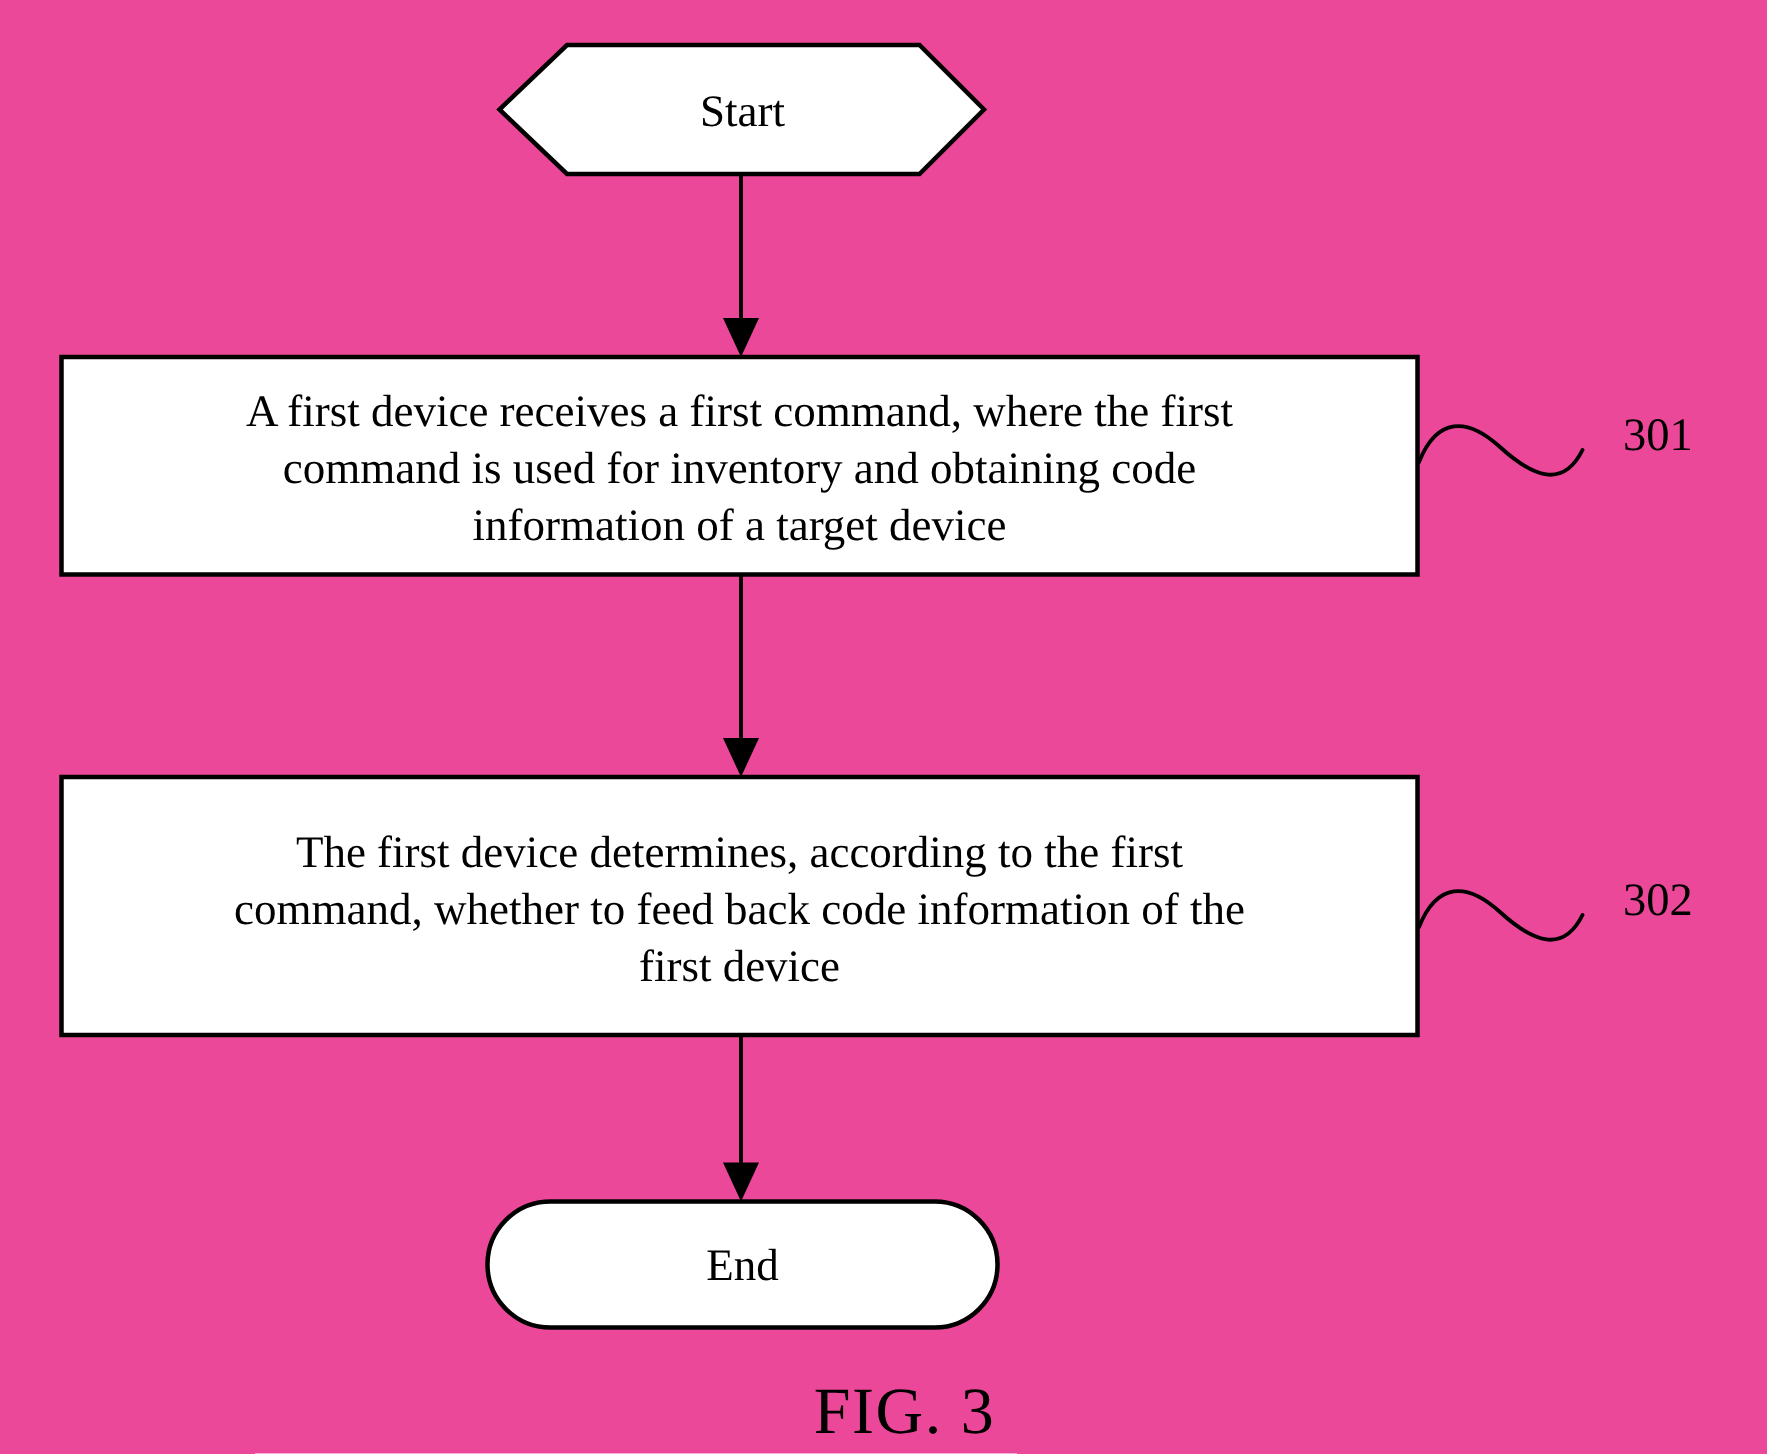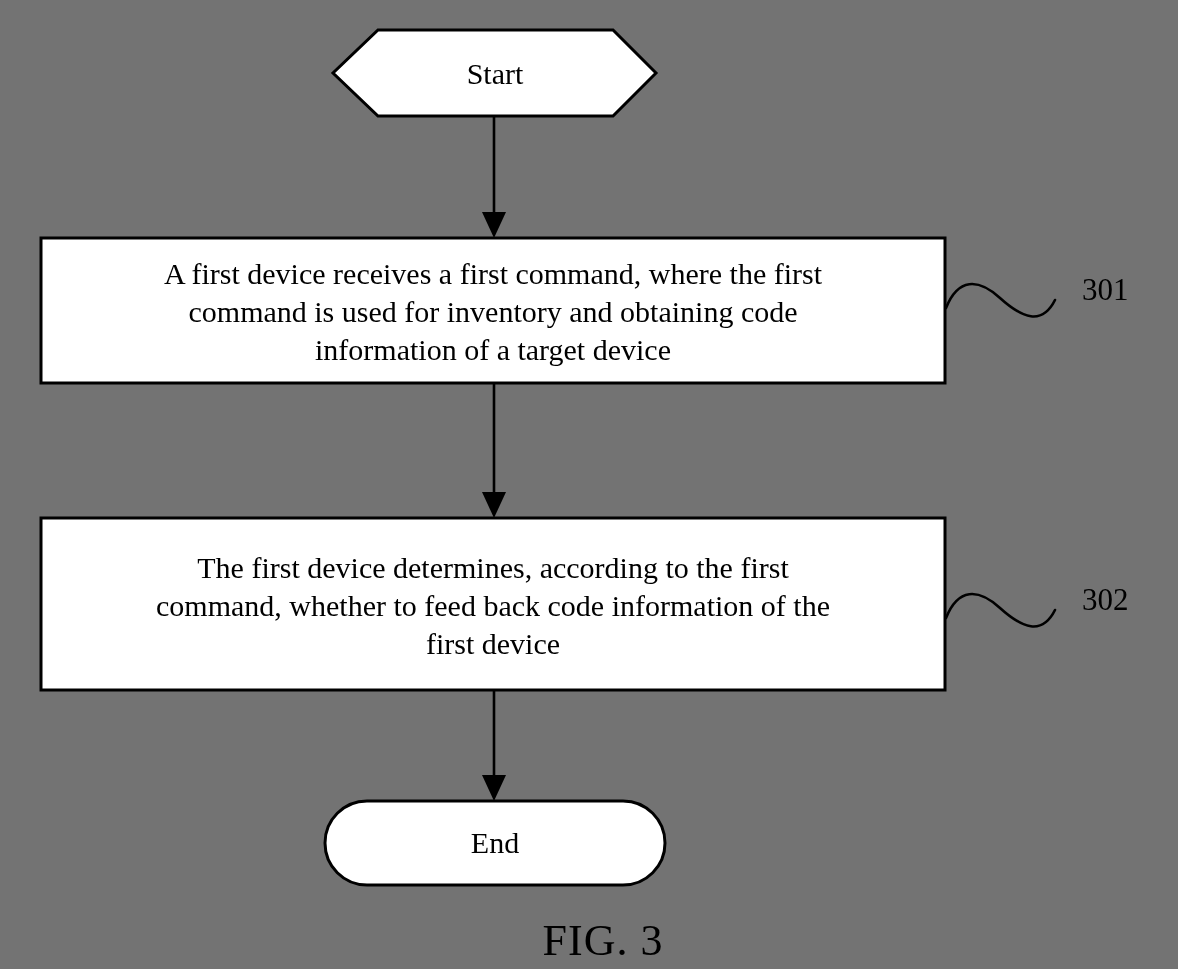--- a/index.html
+++ b/index.html
@@ -8,21 +8,21 @@
     background: #ffffff;
   }
   body {
     font-family: "Liberation Serif", "DejaVu Serif", serif;
     color: #000000;
   }
   #figure-root {
     position: relative;
     width: 1178px;
     height: 969px;
-    background: #737373;
+    background: #ec4899;
     overflow: hidden;
   }
   #figure-svg {
     position: absolute;
     top: 0;
     left: 0;
     width: 1178px;
     height: 969px;
   }
   .shape-text {

